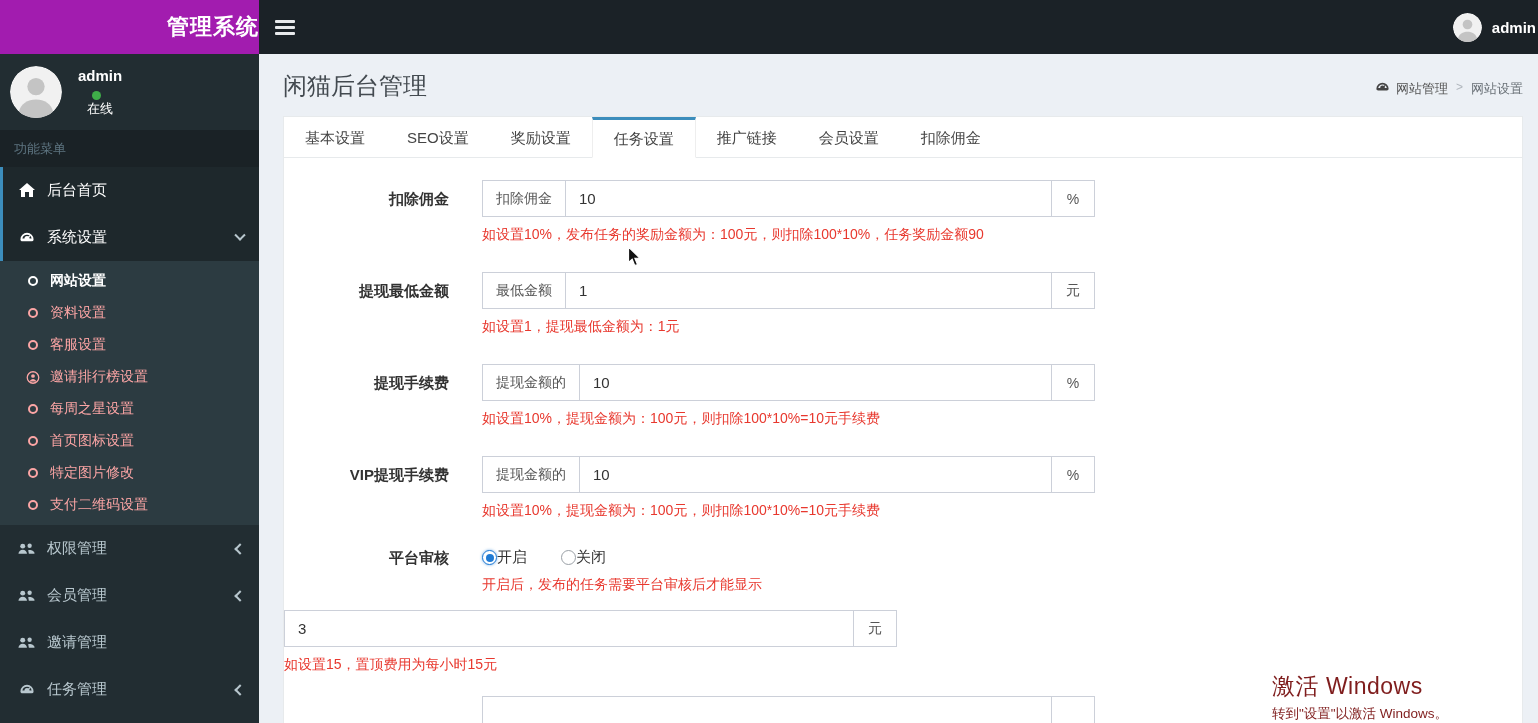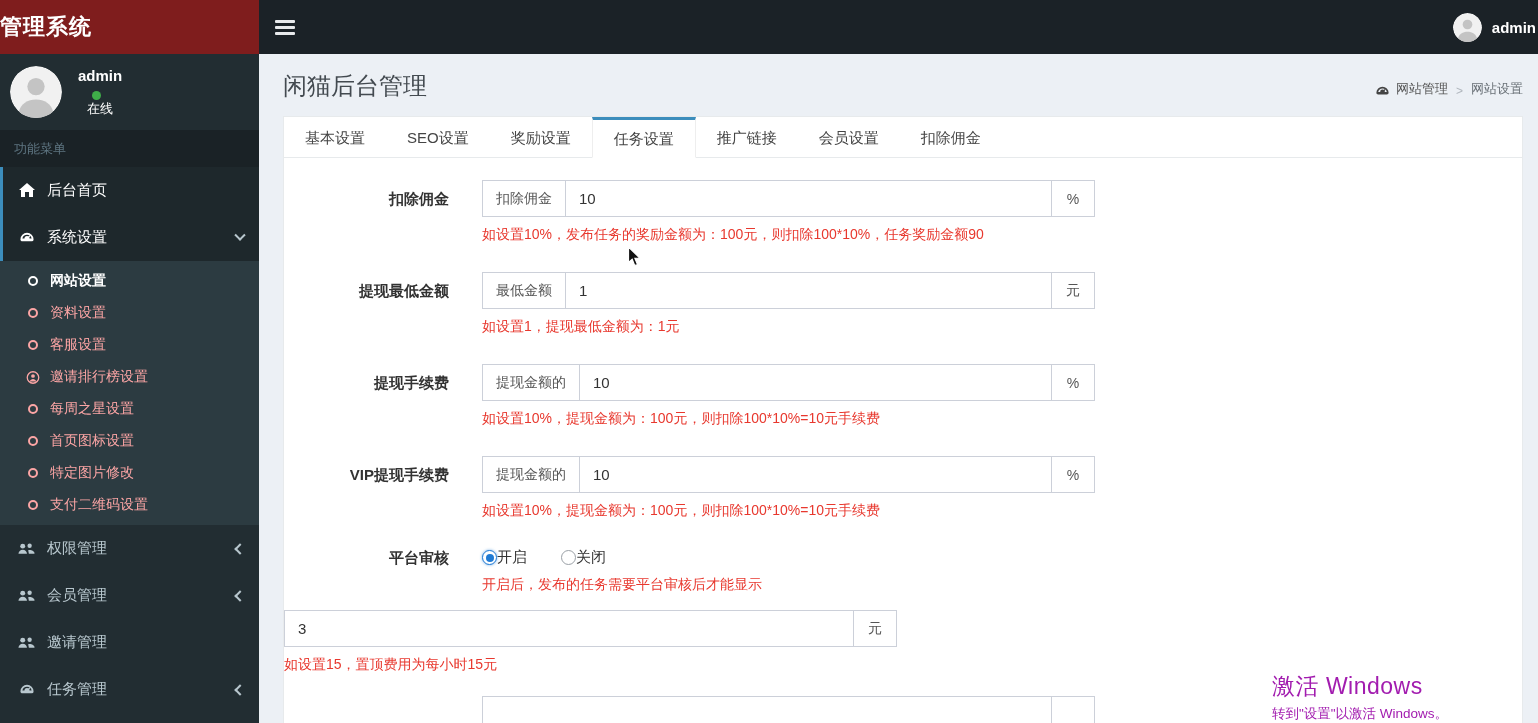--- a/index.html
+++ b/index.html
@@ -3,21 +3,21 @@
 <meta charset="utf-8">
 <style>
   * { margin:0; padding:0; box-sizing:border-box; }
   html,body { background:#888; }
   .app {
     position:relative; width:1538px; height:723px; overflow:hidden;
     font-family:"Liberation Sans","DejaVu Sans",sans-serif; background:#ecf0f5;
   }
   
   .topbar { position:absolute; left:0; top:0; width:1538px; height:54px; background:#1b2227; display:flex; align-items:center; z-index:20; }
-  .logo-area { width:259px; height:54px; display:flex; align-items:center; justify-content:flex-start; background:#7f1d1d; }
+  .logo-area { width:259px; height:54px; display:flex; align-items:center; justify-content:flex-end; background:#a21caf; }
   .logo-text { color:#fff; font-size:22px; font-weight:bold; letter-spacing:1px; }
   .hamburger { margin-left:16px; width:20px; height:15px; display:flex; flex-direction:column; justify-content:space-between; cursor:pointer; }
   .hamburger span { display:block; height:3px; background:#e8eaec; border-radius:1px; }
   .topbar-right { margin-left:auto; display:flex; align-items:center; padding-right:2px; cursor:pointer; }
   .topbar-avatar { width:29px; height:29px; border-radius:50%; overflow:hidden; flex:0 0 auto; }
   .topbar-user { color:#fff; font-size:15px; font-weight:bold; margin-left:10px; }
   
   .sidebar { position:absolute; left:0; top:54px; width:259px; height:669px; background:#222d32; z-index:10; }
   .user-panel { display:flex; align-items:center; padding:12px 10px; }
   .user-avatar { width:52px; height:52px; border-radius:50%; overflow:hidden; flex:0 0 auto; }
@@ -36,21 +36,21 @@
   .submenu-item.active { color:#fff; font-weight:bold; }
   .submenu-item .mi-icon { width:15px; height:14px; margin-right:10px; display:flex; align-items:center; justify-content:center; }
   .circle-o { width:10px; height:10px; border:2px solid currentColor; border-radius:50%; }
   .chev { width:8px; height:8px; border-color:#b8c7ce; }
   .chev-down { border-right:2px solid #b8c7ce; border-bottom:2px solid #b8c7ce; transform:rotate(45deg) translate(-2px,-2px); }
   .chev-left { border-left:2px solid #b8c7ce; border-bottom:2px solid #b8c7ce; transform:rotate(45deg); }
   
   .content { position:absolute; left:259px; top:54px; width:1279px; height:669px; background:#ecf0f5; }
   .content-header { position:relative; padding:16px 15px 14px 24px; display:flex; align-items:flex-start; }
   .page-title { font-size:24px; color:#434a50; font-weight:normal; }
-  .breadcrumb { margin-left:auto; display:flex; align-items:flex-end; font-size:13px; color:#555; margin-top:10px; }
+  .breadcrumb { margin-left:auto; display:flex; align-items:flex-start; font-size:13px; color:#555; margin-top:10px; }
   .breadcrumb .bc-icon { width:15px; height:14px; margin-right:6px; color:#444; display:flex; }
   .bc-sep { color:#b0b6bd; margin:0 8px; font-size:12px; }
   .bc-current { color:#6a7177; }
   .panel { margin:0 15px 0 24px; background:#fff; border:1px solid #e7eaec; border-bottom:none; min-height:610px; }
   .tabbar { display:flex; border-bottom:1px solid #e7eaec; height:41px; }
   .tab { padding:0 21px; line-height:41px; font-size:15px; color:#454545; cursor:pointer; }
   .tab.active { position:relative; background:#fff; border-top:3px solid #3c8dbc; border-left:1px solid #eee; border-right:1px solid #eee; line-height:37px; margin-bottom:-1px; border-bottom:1px solid #fff; }
   .panel-body { padding-top:22px; }
   
   .form-row { display:flex; margin-bottom:28px; }
@@ -63,21 +63,21 @@
   .ig-addon { padding:0 13px; display:flex; align-items:center; font-size:14px; color:#555; border-right:1px solid #ccd0d9; background:#fff; white-space:nowrap; }
   .ig-input { flex:1; display:flex; align-items:center; padding-left:13px; font-size:15px; color:#333; cursor:text; }
   .ig-unit { width:43px; border-left:1px solid #ccd0d9; display:flex; align-items:center; justify-content:center; font-size:14px; color:#555; }
   .hint { margin-top:9px; font-size:14px; color:#e8382e; }
   .radio-group { display:flex; align-items:center; height:19px; gap:34px; }
   .radio-opt { display:flex; align-items:center; font-size:15px; color:#333; cursor:pointer; }
   .radio-circle { width:15px; height:15px; border-radius:50%; border:1px solid #9aa0a6; position:relative; background:#fff; flex:0 0 auto; }
   .radio-circle.checked { border:1.5px solid #1f7ad4; box-shadow:0 0 3px rgba(31,122,212,.6); }
   .radio-circle.checked::after { content:""; position:absolute; left:50%; top:50%; width:8px; height:8px; margin:-4px 0 0 -4px; border-radius:50%; background:#1f7ad4; }
   
-  .watermark { position:absolute; left:1272px; top:671px; color:#a21caf; z-index:30; pointer-events:none; }
+  .watermark { position:absolute; left:1272px; top:671px; color:#7f1d1d; z-index:30; pointer-events:none; }
   .wm-1 { font-size:23px; letter-spacing:.5px; }
   .wm-2 { font-size:13.5px; margin-top:3px; }
   .mouse-cursor { position:absolute; left:627px; top:246px; z-index:40; pointer-events:none; }
 </style>
 </head>
 <body>
 
 <div class="app" data-name="admin-app">
 
   <div class="topbar" data-name="topbar">

